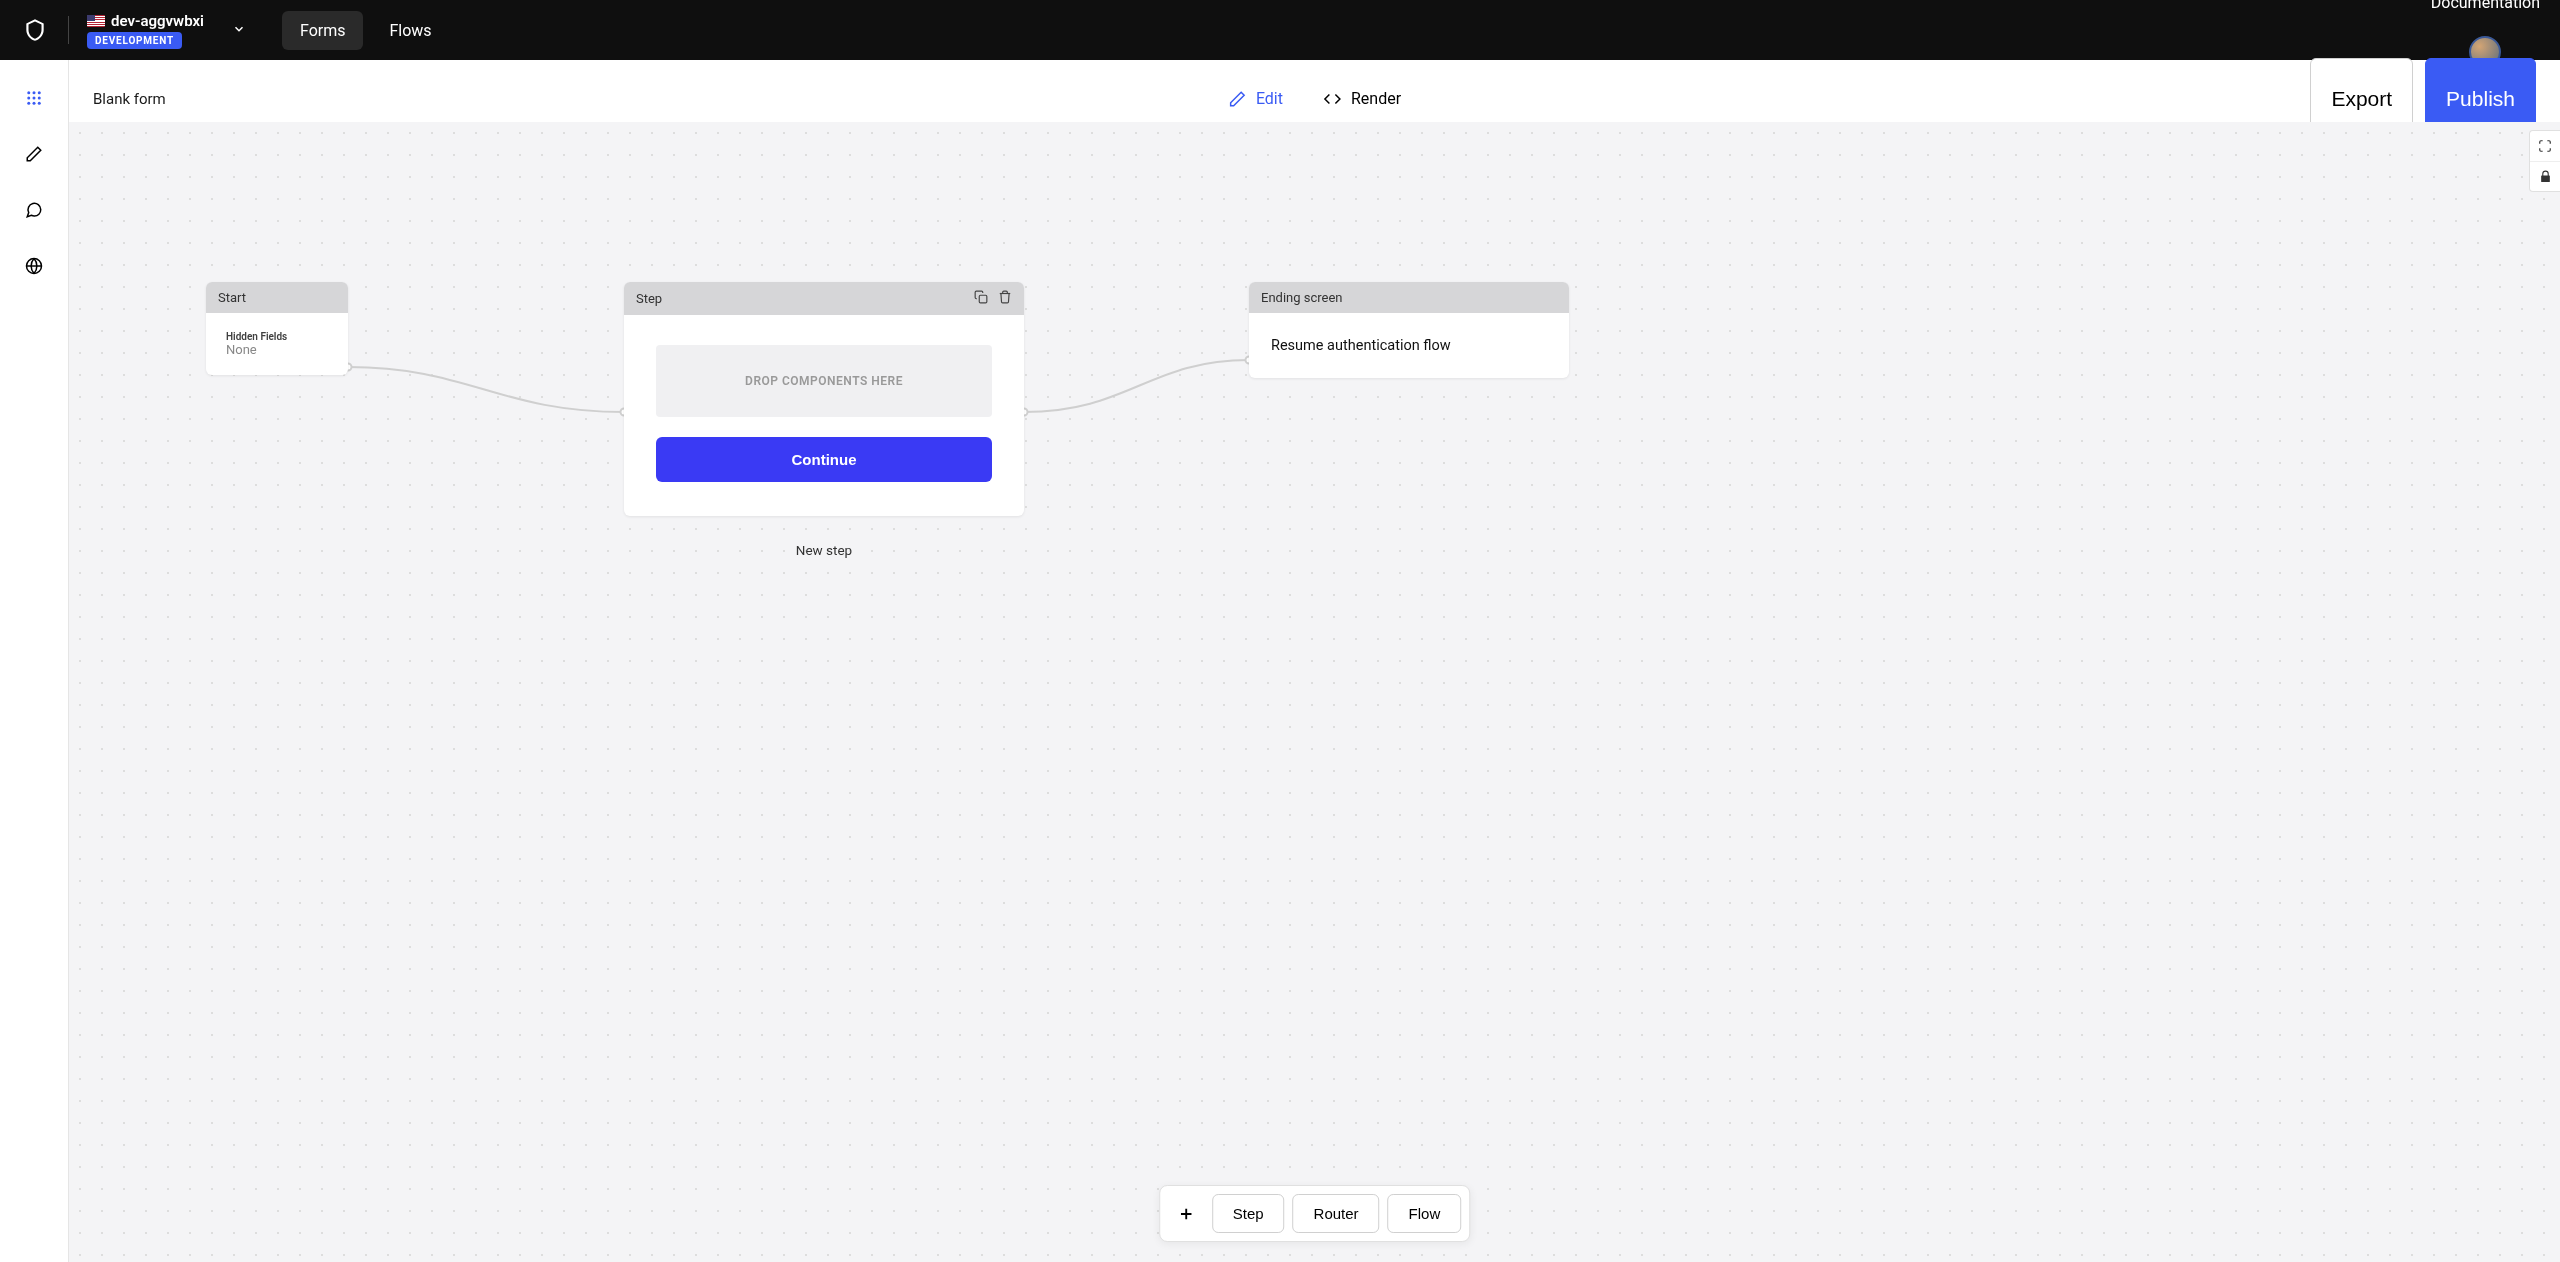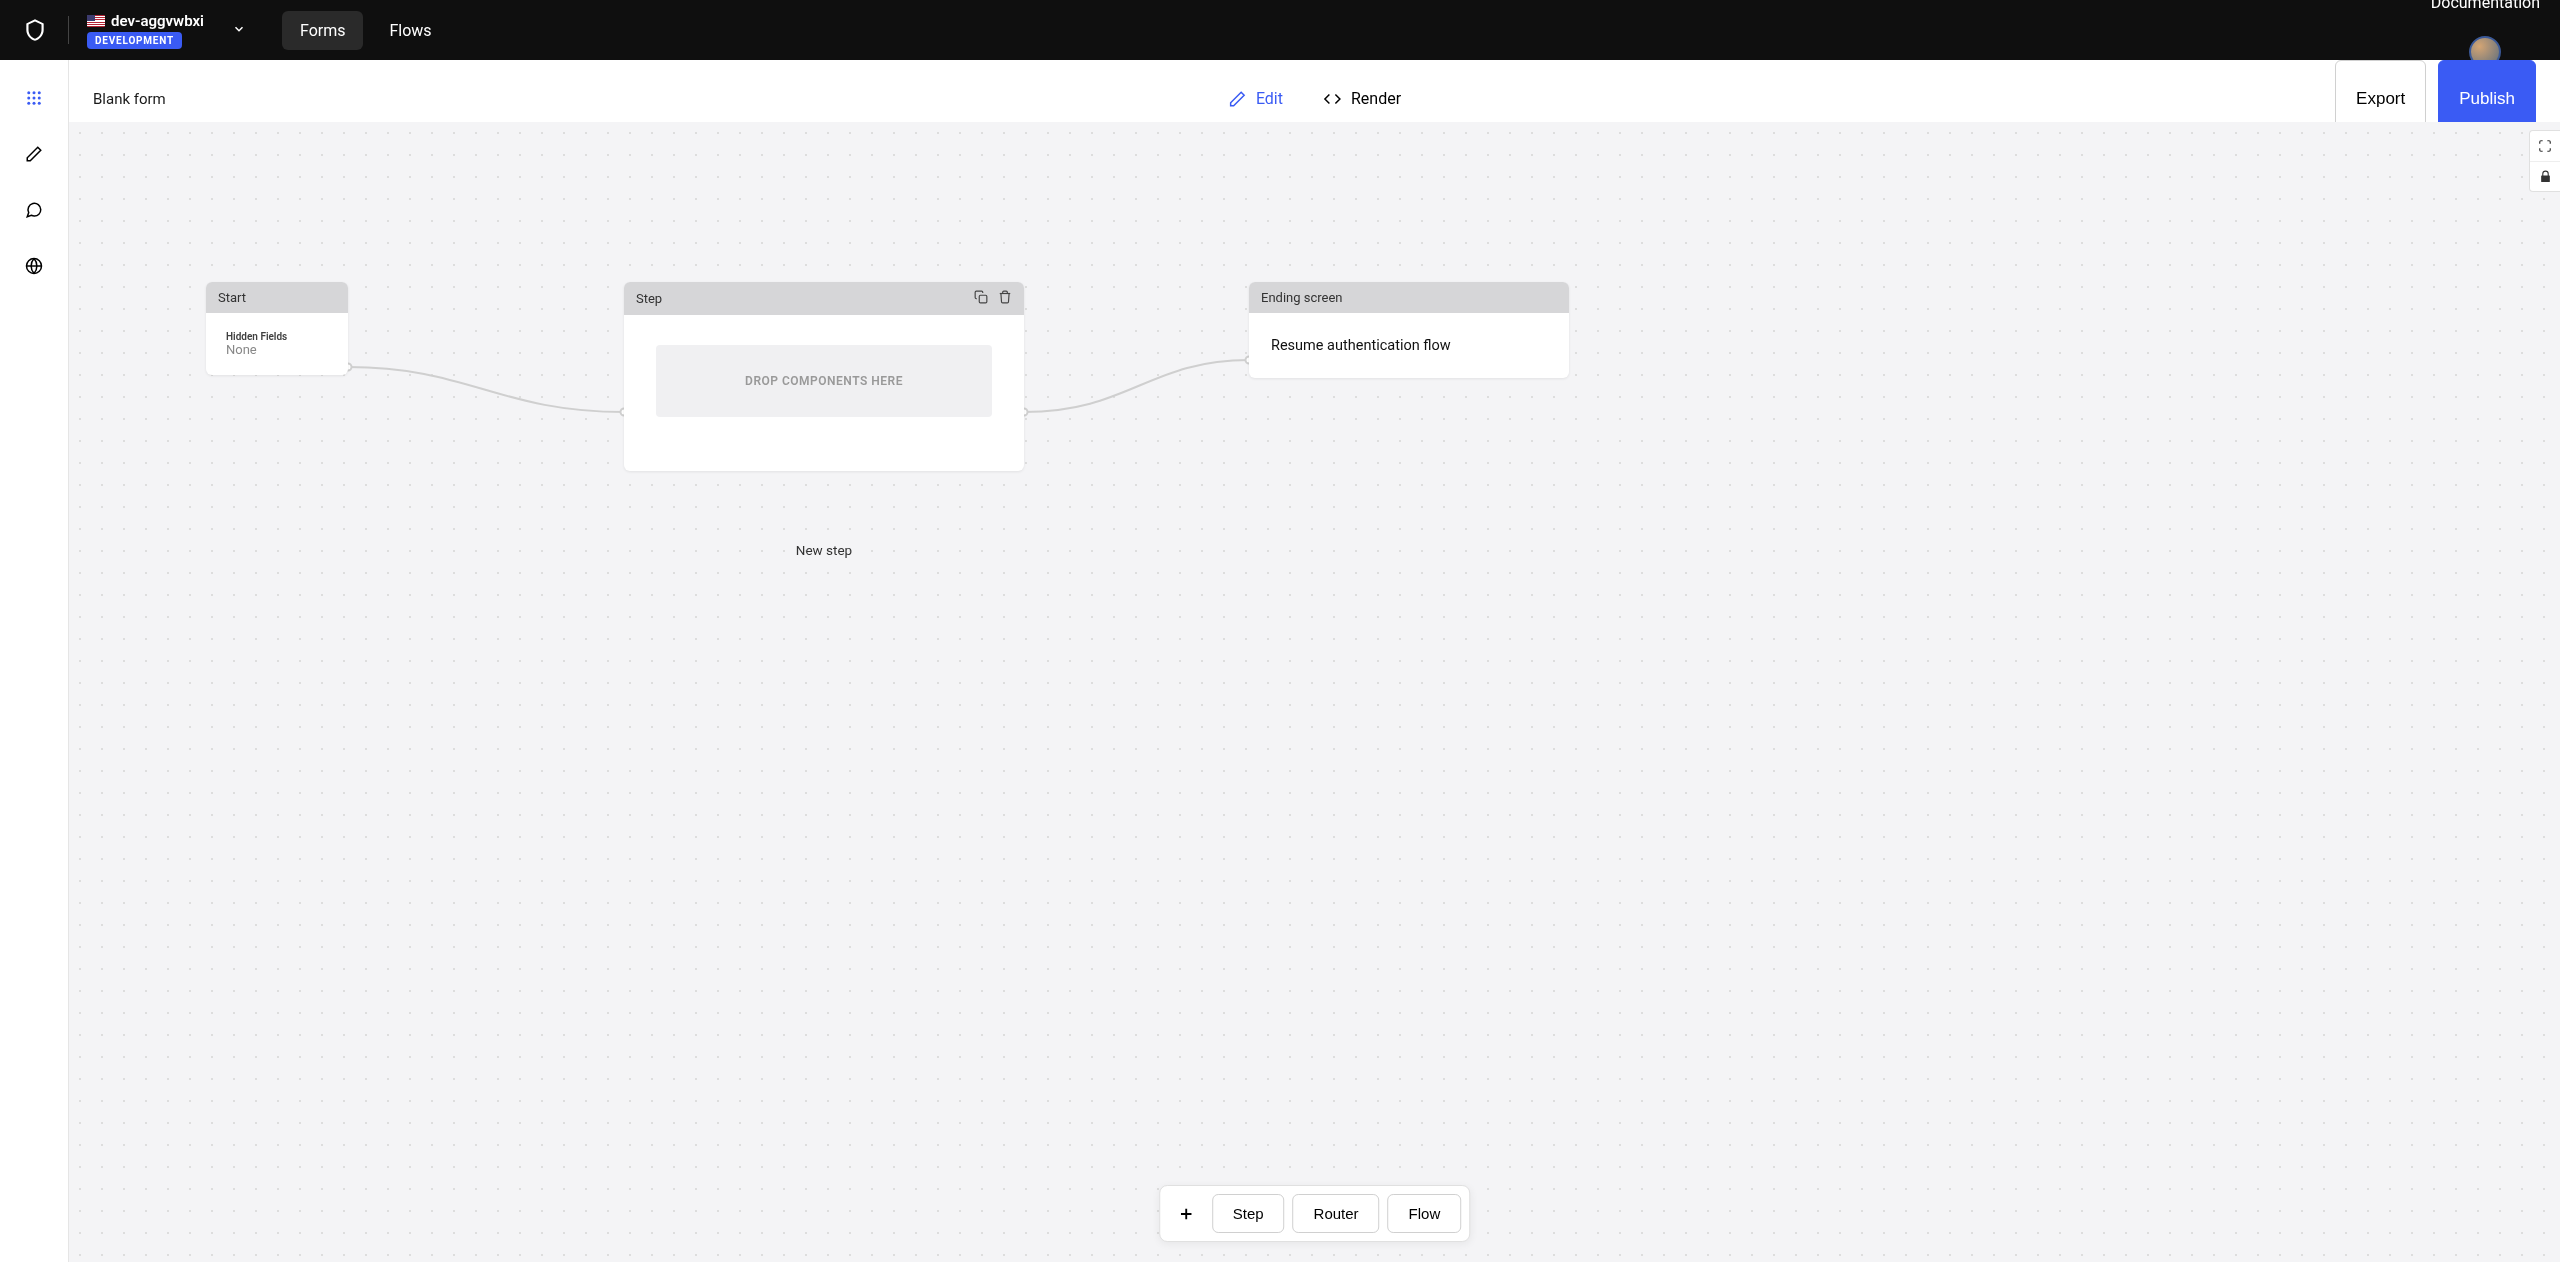--- a/index.html
+++ b/index.html
@@ -27,21 +27,21 @@
 .rail-icon { width: 20px; height: 20px; cursor: pointer; color: #000; display:flex; align-items:center; justify-content:center;}
 .rail-icon.blue { color: #3a5bf4; }
 
 
 .subheader { position: absolute; left: 69px; right: 0; top: 60px; height: 78px; background: #fff; border-bottom: 1px solid #e5e5e5; display: flex; align-items: center; padding: 0 24px; }
 .form-title { font-size: 15px; color: #1a1a1a; }
 .sub-center { position: absolute; left: 50%; transform: translateX(-50%); display: flex; gap: 40px; }
 .sub-action { display: flex; align-items: center; gap: 10px; font-size: 16px; cursor: pointer; }
 .sub-action.active { color: #3a5bf4; }
 .sub-right { margin-left: auto; display: flex; gap: 12px; }
-.btn { padding: 28px 20px; border-radius: 6px; font-size: 17px; font-weight: 500; cursor: pointer; border: 1px solid #d0d0d0; background: #fff; }
+.btn { padding: 28px 20px; border-radius: 6px; font-size: 21px; font-weight: 500; cursor: pointer; border: 1px solid #d0d0d0; background: #fff; }
 .btn-primary { background: #3a5bf4; color: #fff; border-color: #3a5bf4; }
 
 
 .canvas { position: absolute; left: 69px; right: 0; top: 122px; bottom: 0; background: #f4f4f6; background-image: radial-gradient(circle, #ddd 1px, transparent 1px); background-size: 22px 22px; }
 
 
 .canvas-controls { position: absolute; right: 0; top: 8px; background: #fff; border: 1px solid #e0e0e0; border-right:none; border-radius: 4px 0 0 4px; display: flex; flex-direction: column; }
 .canvas-ctrl { width: 30px; height: 30px; display: flex; align-items: center; justify-content: center; cursor: pointer; font-size: 13px; color:#333; }
 .canvas-ctrl + .canvas-ctrl { border-top: 1px solid #eee; }
 
@@ -208,20 +208,21 @@
         <span class="hi">
           <svg width="14" height="14" viewBox="0 0 24 24" fill="none" stroke="#444" stroke-width="2">
               <polyline points="3 6 5 6 21 6"></polyline>
               <path d="M19 6l-1 14a2 2 0 01-2 2H8a2 2 0 01-2-2L5 6m3 0V4a2 2 0 012-2h4a2 2 0 012 2v2"></path>
             </svg>
         </span>
       </div>
     </div>
     <div class="node-body" style="padding:30px 32px 34px;">
       <div class="dropzone">DROP COMPONENTS HERE</div>
+      <button class="continue-btn">Continue</button>
     </div>
   </div>
   <div class="step-caption">New step</div>
 
   <div class="node end-node">
     <div class="node-header">
       <span>Ending screen</span>
     </div>
     <div class="end-body">Resume authentication flow</div>
   </div>

